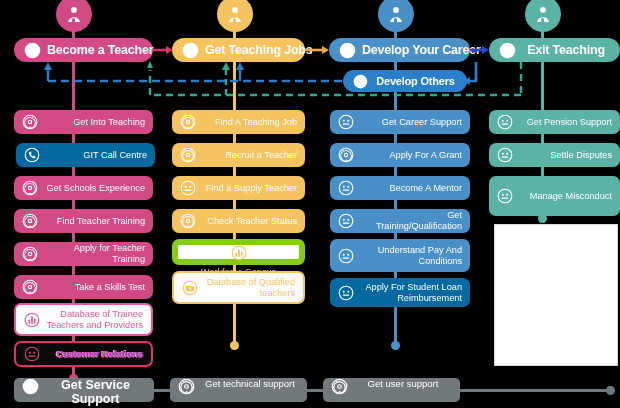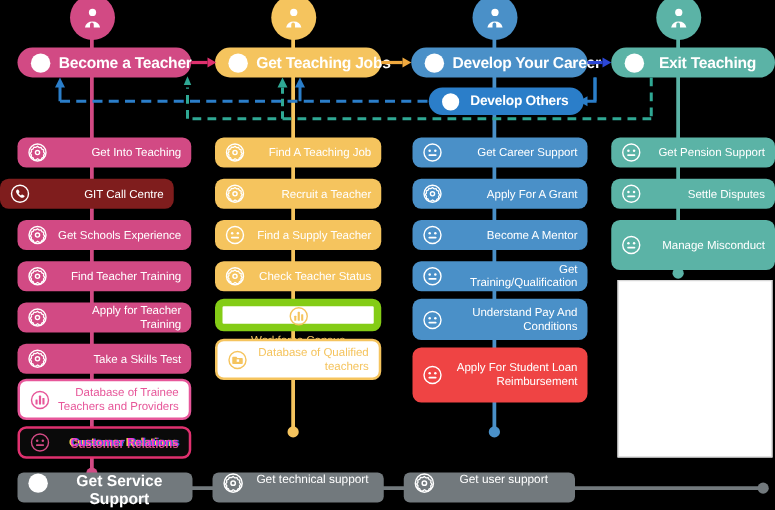--- a/index.html
+++ b/index.html
@@ -194,21 +194,21 @@
     <polygon points="222,70 226,62 230,70" fill="#2fa894"></polygon>
     <line x1="226" y1="95" x2="226" y2="70" stroke="#2fa894" stroke-width="2.4" stroke-dasharray="6 4" fill="none"></line>
   </svg>
 
   <div class="node" style="left:14px;top:110px;width:139px;height:24px;background:#d24a84;">
     <svg class="ic" style="color:#fff">
         <use href="#i-service"></use>
       </svg>
     <span class="tx">Get Into Teaching</span>
   </div>
-  <div class="node" style="left:0;top:143px;width:139px;height:24px;background:#7f1d1d;">
+  <div class="node" style="left:16px;top:143px;width:139px;height:24px;background:#0369a1;">
     <svg class="ic" style="color:#fff">
         <use href="#i-call"></use>
       </svg>
     <span class="tx">GIT Call Centre</span>
   </div>
   <div class="node" style="left:14px;top:176px;width:139px;height:24px;background:#d24a84;">
     <svg class="ic" style="color:#fff">
         <use href="#i-service"></use>
       </svg>
     <span class="tx">Get Schools Experience</span>
@@ -304,21 +304,21 @@
         <use href="#i-userneed"></use>
       </svg>
     <span class="tx">Get Training/Qualification</span>
   </div>
   <div class="node" style="left:330px;top:239px;width:140px;height:33px;background:#4a90c8;">
     <svg class="ic" style="color:#fff">
         <use href="#i-userneed"></use>
       </svg>
     <span class="tx">Understand Pay And Conditions</span>
   </div>
-  <div class="node" style="left:330px;top:278px;width:140px;height:44px;background:#ef4444;">
+  <div class="node" style="left:330px;top:278px;width:140px;height:29px;background:#0369a1;">
     <svg class="ic" style="color:#fff">
         <use href="#i-userneed"></use>
       </svg>
     <span class="tx">Apply  For Student Loan Reimbursement</span>
   </div>
 
   <div class="node" style="left:489px;top:110px;width:131px;height:24px;background:#5bb3a6;">
     <svg class="ic" style="color:#fff">
         <use href="#i-userneed"></use>
       </svg>

